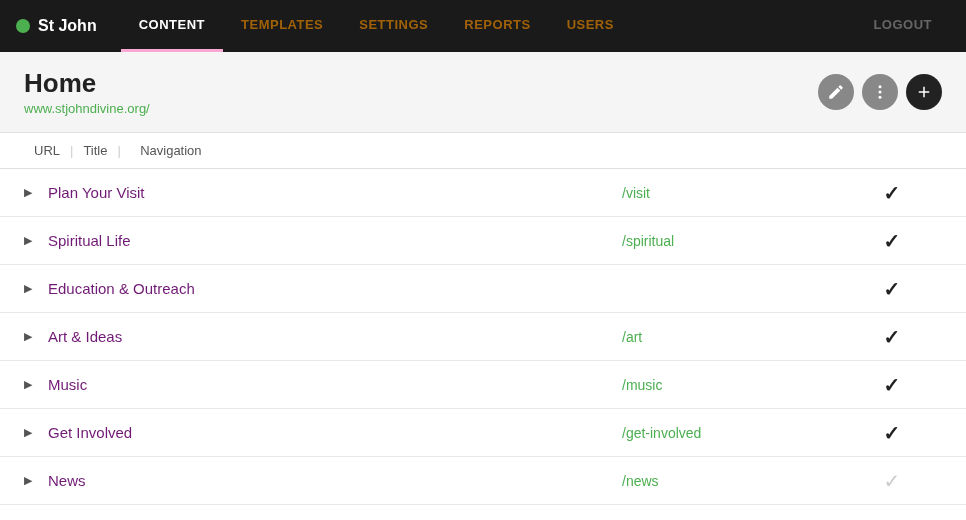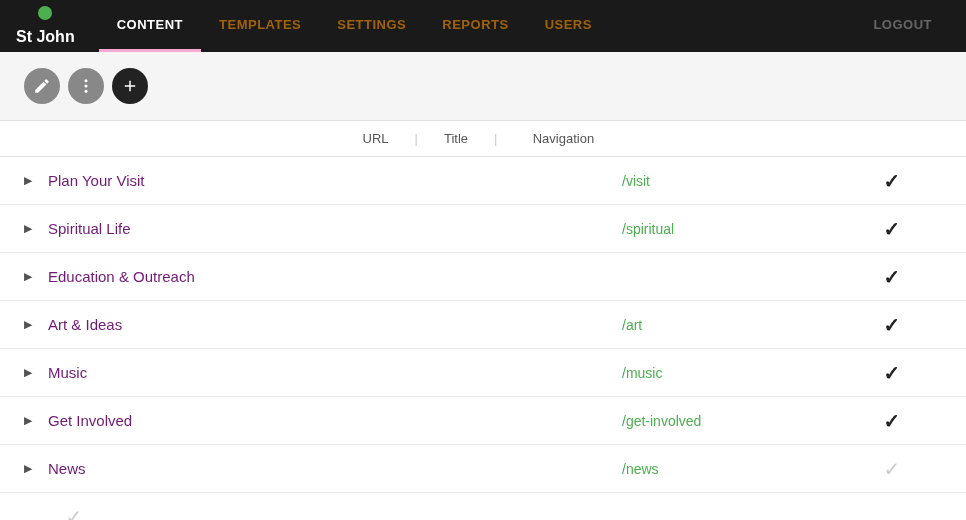--- a/index.html
+++ b/index.html
@@ -14,21 +14,20 @@
       padding: 0 16px;
     }
     .brand {
       display: flex;
       align-items: center;
       gap: 8px;
       color: #fff;
       font-weight: 700;
       font-size: 16px;
       margin-right: 24px;
-      flex-direction: column;
     }
     .brand-dot {
       width: 14px;
       height: 14px;
       border-radius: 50%;
       background: #4caf50;
       border: 2px solid #4caf50;
     }
     .nav-items {
       display: flex;
@@ -97,25 +96,25 @@
       justify-content: center;
     }
     .icon-btn.dark {
       background: #222;
     }
     .icon-btn svg { width: 18px; height: 18px; fill: #fff; }
 
     
     .col-headers {
       display: flex;
-      justify-content: center;
+      justify-content: flex-start;
       align-items: center;
       padding: 10px 24px;
       border-bottom: 1px solid #e0e0e0;
-      gap: 16px;
+      gap: 0;
     }
     .col-header {
       font-size: 13px;
       color: #555;
       padding: 0 10px;
     }
     .col-sep {
       color: #ccc;
       font-size: 13px;
     }
@@ -183,20 +182,24 @@
     <a class="nav-item active">CONTENT</a>
     <a class="nav-item">TEMPLATES</a>
     <a class="nav-item">SETTINGS</a>
     <a class="nav-item">REPORTS</a>
     <a class="nav-item">USERS</a>
     <a class="nav-item logout">LOGOUT</a>
   </div>
 </nav>
 
 <div class="page-header">
+  <div class="page-header-left">
+    <div class="page-title">Home</div>
+    <div class="page-url">www.stjohndivine.org/</div>
+  </div>
   <div class="header-actions">
     <button class="icon-btn" title="Edit">
       <svg viewBox="0 0 24 24" xmlns="http://www.w3.org/2000/svg">
         <path d="M3 17.25V21h3.75L17.81 9.94l-3.75-3.75L3 17.25zM20.71 7.04a1 1 0 0 0 0-1.41l-2.34-2.34a1 1 0 0 0-1.41 0l-1.83 1.83 3.75 3.75 1.83-1.83z"></path>
       </svg>
     </button>
     <button class="icon-btn" title="More options">
       <svg viewBox="0 0 24 24" xmlns="http://www.w3.org/2000/svg">
         <circle cx="12" cy="5" r="2"></circle>
           <circle cx="12" cy="12" r="2"></circle>

